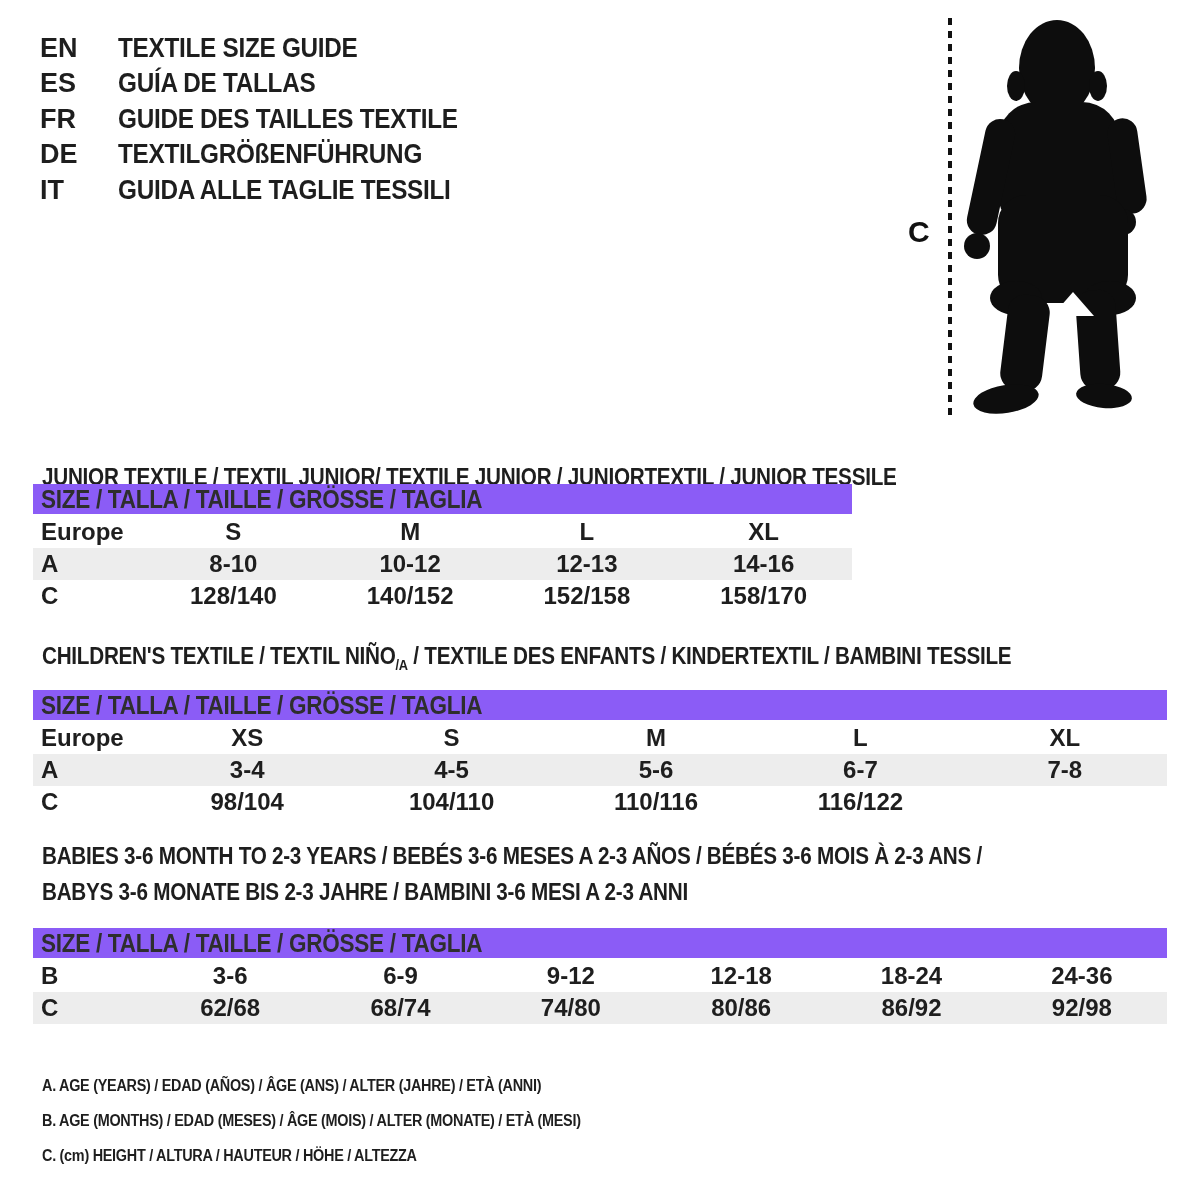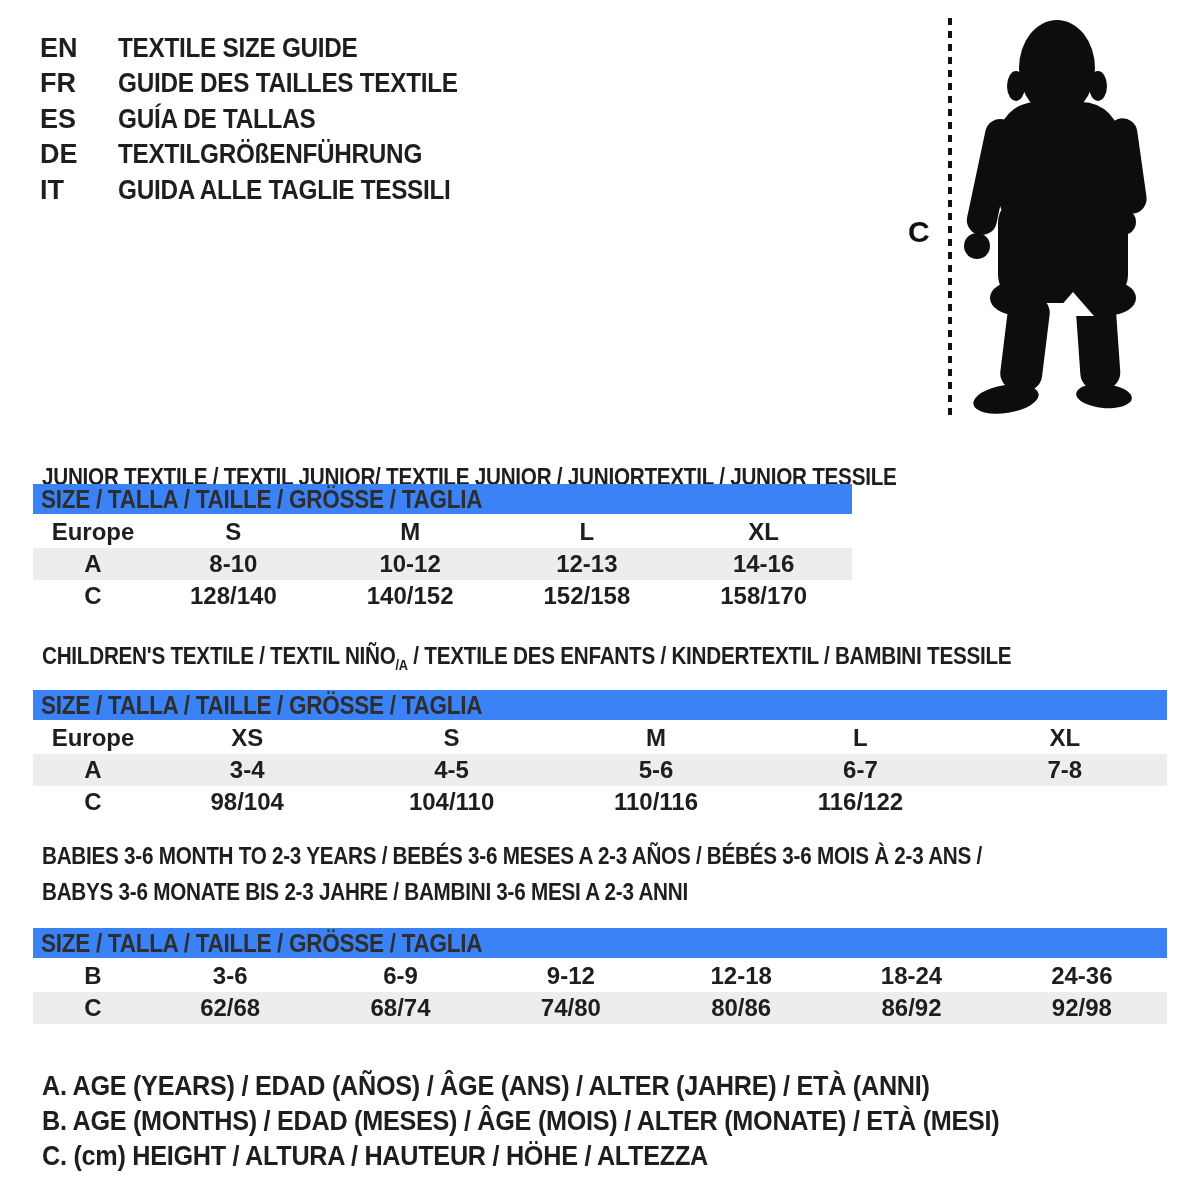--- a/index.html
+++ b/index.html
@@ -14,51 +14,51 @@
   .lang{display:flex;height:35.5px;align-items:flex-end;}
   .lang .code{width:78px;font-size:27px;}
   .lang .ttl{font-size:27px;}
   
   .figure-svg{position:absolute;left:880px;top:0;width:280px;height:420px;}
   
   .sec-title{position:absolute;left:42px;font-size:23px;line-height:28px;white-space:nowrap;}
   .subsc{font-size:0.62em;vertical-align:sub;}
   
   .table{position:absolute;left:33px;}
-  .thead{background:#3b82f6;height:30px;line-height:30px;padding-left:8px;font-size:25px;color:#2e2e2e;border-bottom:2px solid #fff;}
+  .thead{background:#8b5cf6;height:30px;line-height:30px;padding-left:8px;font-size:25px;color:#2e2e2e;border-bottom:2px solid #fff;}
   .row{display:grid;height:32px;line-height:32px;font-size:24px;}
   .row.shaded{background:#ededed;}
-  .row .lbl{padding-left:8px;text-align:center;}
+  .row .lbl{padding-left:8px;text-align:left;}
   .row .cell{text-align:center;}
   .t4 .row{grid-template-columns:112px 1fr 1fr 1fr 1fr;}
   .t5 .row{grid-template-columns:112px 1fr 1fr 1fr 1fr 1fr;}
   .t6 .row{grid-template-columns:112px 1fr 1fr 1fr 1fr 1fr 1fr;}
   .w-junior{width:819px;}
   .w-full{width:1134px;}
   
   .legend{position:absolute;left:42px;top:1068px;}
-  .legend-line{font-size:28px;line-height:35px;white-space:nowrap;}
+  .legend-line{font-size:16px;line-height:35px;white-space:nowrap;}
 </style>
 </head>
 <body>
 
 <div>
 
   <div class="langs">
     <div class="lang">
       <span class="code">EN</span>
       <span class="ttl cond">TEXTILE SIZE GUIDE</span>
     </div>
     <div class="lang">
+      <span class="code">ES</span>
+      <span class="ttl cond">GUÍA DE TALLAS</span>
+    </div>
+    <div class="lang">
       <span class="code">FR</span>
       <span class="ttl cond">GUIDE DES TAILLES TEXTILE</span>
-    </div>
-    <div class="lang">
-      <span class="code">ES</span>
-      <span class="ttl cond">GUÍA DE TALLAS</span>
     </div>
     <div class="lang">
       <span class="code">DE</span>
       <span class="ttl cond">TEXTILGRÖßENFÜHRUNG</span>
     </div>
     <div class="lang">
       <span class="code">IT</span>
       <span class="ttl cond">GUIDA ALLE TAGLIE TESSILI</span>
     </div>
   </div>

